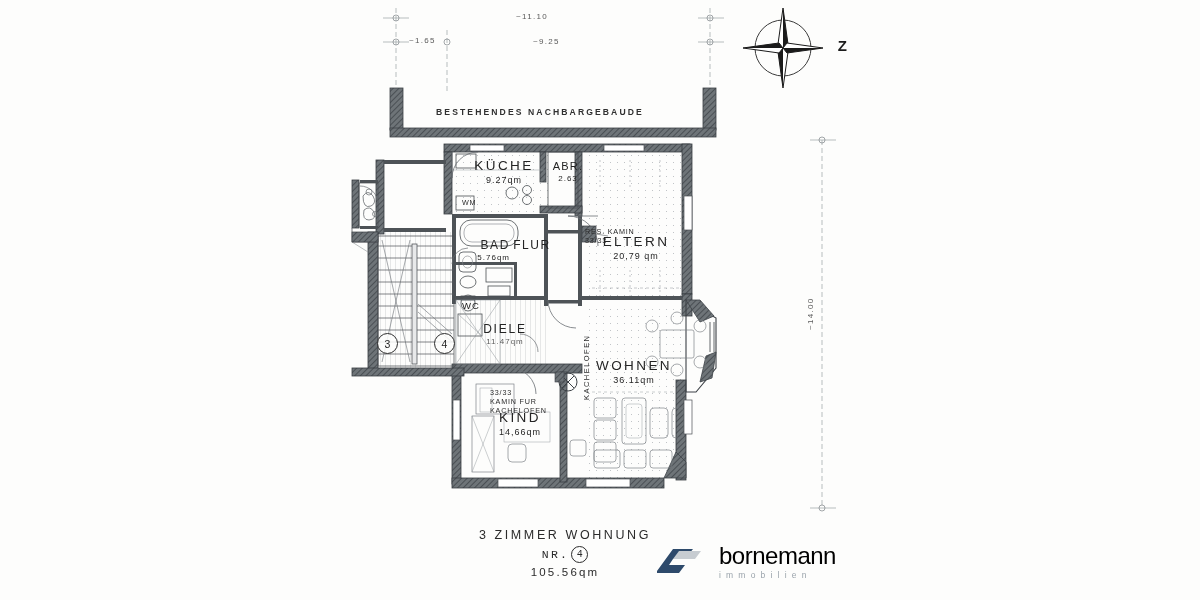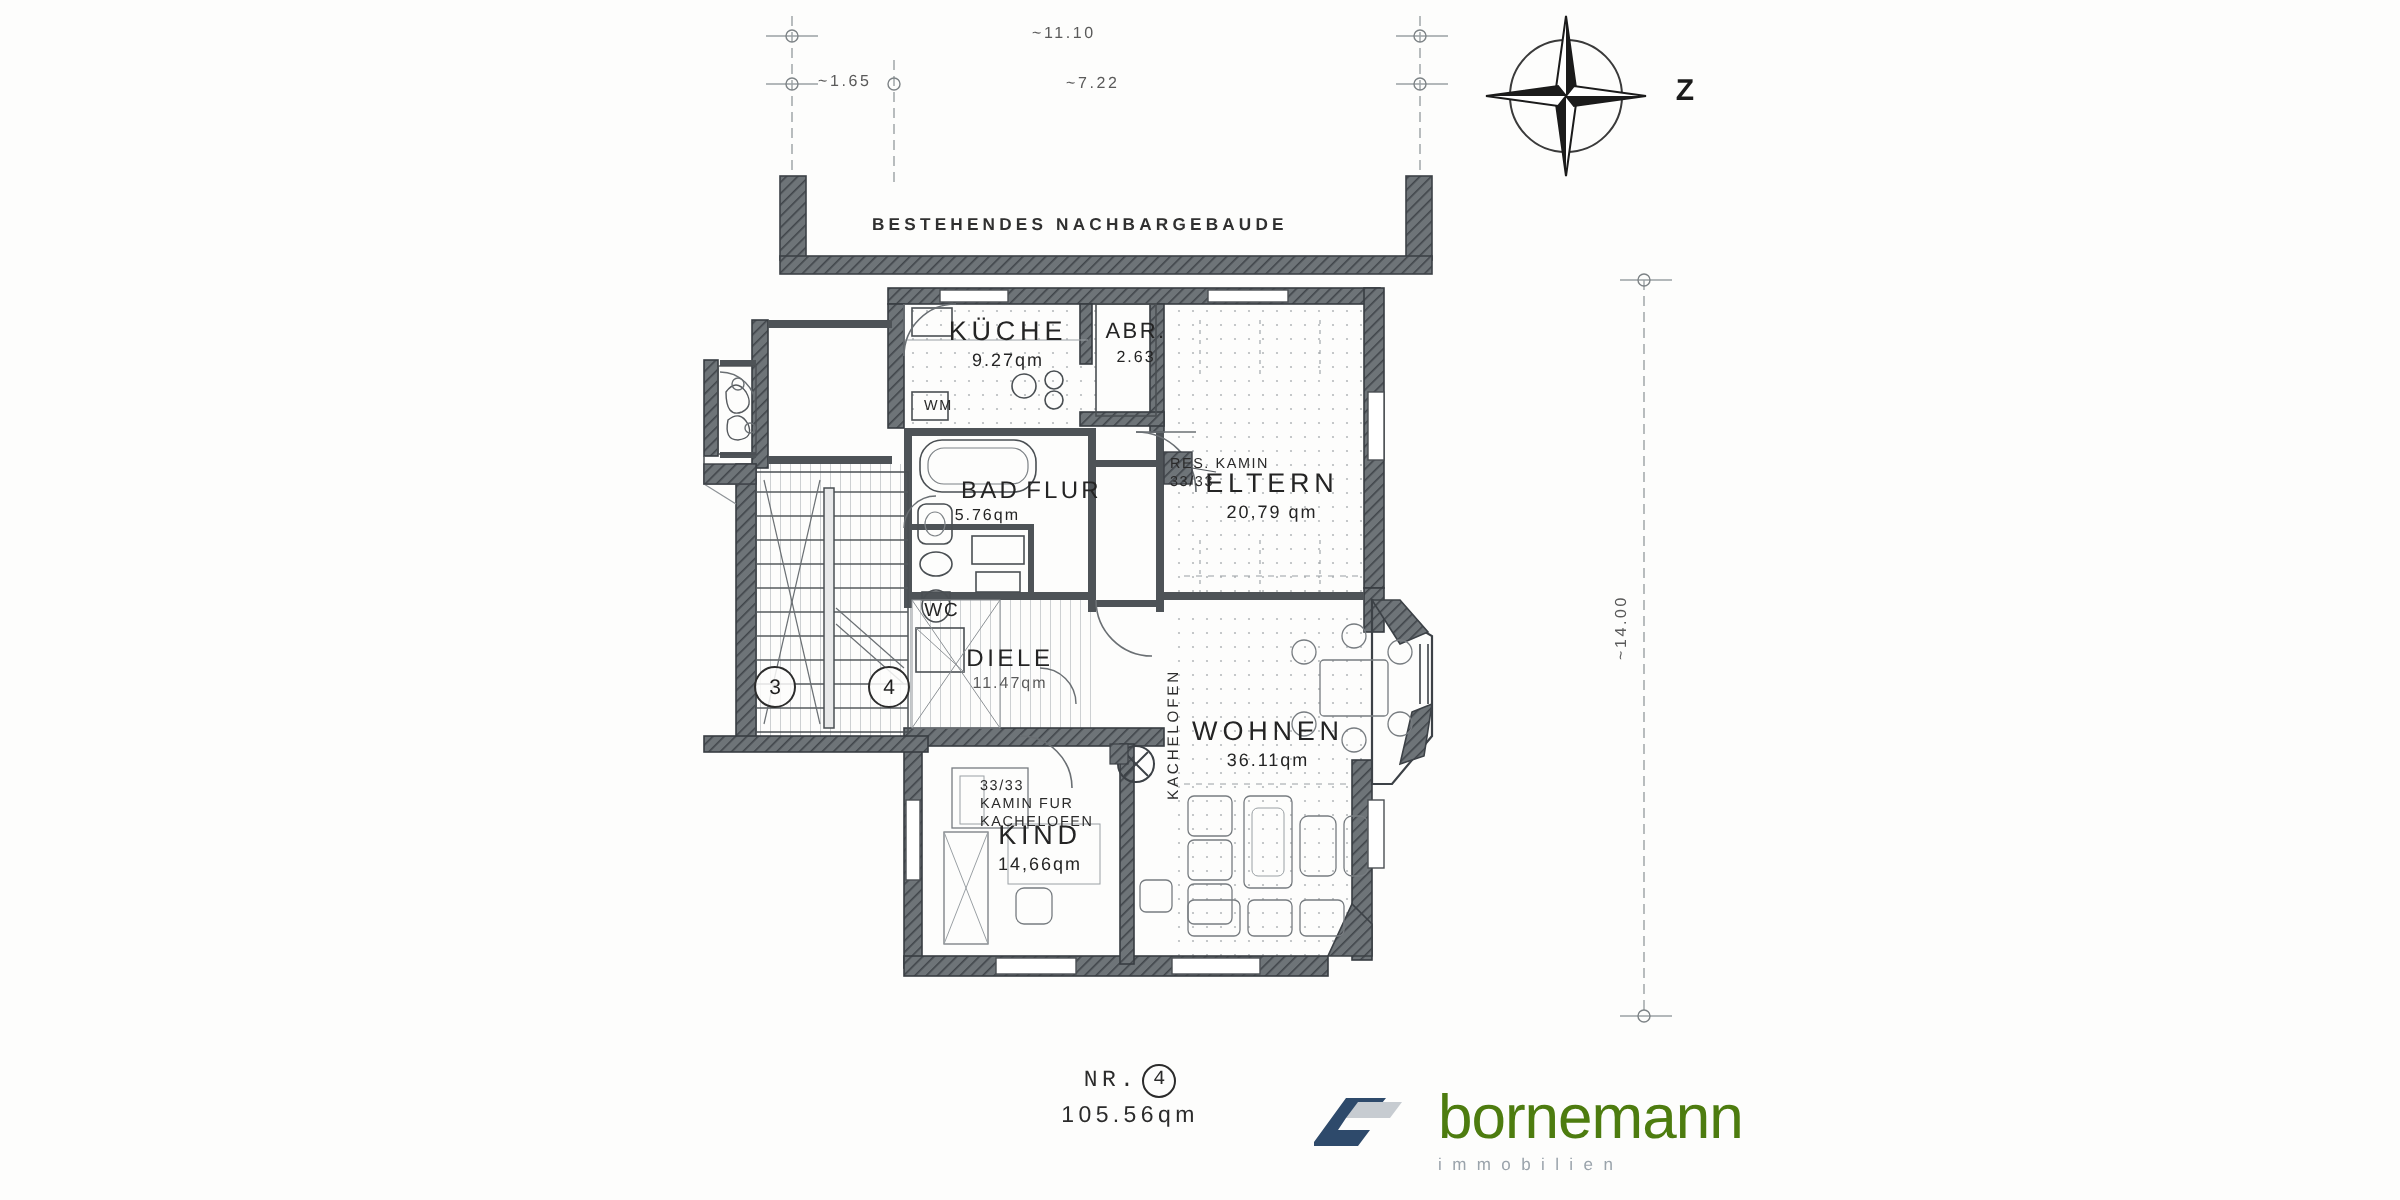--- a/index.html
+++ b/index.html
@@ -90,21 +90,21 @@
   }
 
   
   #logo{
     position:absolute;left:655px;top:545px;
     display:flex;align-items:flex-start;gap:8px;
   }
   #logo .mark{width:56px;height:34px;flex:none;}
   #logo .wordmark{display:flex;flex-direction:column;}
   #logo .brand{
-    font-size:31px;line-height:0.92;color:#4d7c0f;
+    font-size:24px;line-height:0.92;color:#000000;
     letter-spacing:-0.5px;font-weight:400;
   }
   #logo .tagline{
     font-size:8.5px;letter-spacing:5.2px;color:#9aa3ab;margin-top:3px;
   }
 
   
   #compass{position:absolute;left:737px;top:4px;width:110px;height:88px;}
   #compass .zlab{
     position:absolute;right:0px;top:33px;
@@ -395,21 +395,21 @@
     <g stroke="#55595d" stroke-width="0.8" fill="none">
       <path d="M352 228 L352 242 L378 242"></path>
       <path d="M352 242 L368 252" stroke="#8d9296" stroke-width="0.6"></path>
       <rect x="352" y="232" width="26" height="10" fill="url(#wallhatch)" stroke="#3c4146" stroke-width="0.7"></rect>
     </g>
 
   </svg>
 
   <div class="dim-label" style="left:409px;top:36px;">~1.65</div>
   <div class="dim-label" style="left:516px;top:12px;">~11.10</div>
-  <div class="dim-label" style="left:533px;top:37px;">~7.22</div>
+  <div class="dim-label" style="left:533px;top:37px;">~9.25</div>
   <div class="dim-label" style="left:806px;top:330px;transform:rotate(-90deg);transform-origin:left top;">~14.00</div>
 
   <div class="neighbour-label" style="left:436px;top:107px;">BESTEHENDES  NACHBARGEBAUDE</div>
 
 
   <div class="room-label" style="left:452px;top:158px;width:104px;">
     <div class="room-name">KÜCHE</div>
     <div class="room-area">9.27qm</div>
   </div>
 
@@ -480,20 +480,21 @@
       <polygon points="46,84 41,48 46,44" fill="#1b1b1b"></polygon>
       <polygon points="6,44 42,49 46,44 42,39" fill="#ffffff" stroke="#1b1b1b" stroke-width="1"></polygon>
       <polygon points="6,44 42,39 46,44" fill="#1b1b1b"></polygon>
       <polygon points="86,44 50,49 46,44 50,39" fill="#ffffff" stroke="#1b1b1b" stroke-width="1"></polygon>
       <polygon points="86,44 50,49 46,44" fill="#1b1b1b"></polygon>
     </svg>
     <div class="zlab">Z</div>
   </div>
 
   <div id="titleblock">
+    <div class="t-main">3 ZIMMER WOHNUNG</div>
     <div class="t-nr">
       <span>NR.</span>
       <span class="circled">4</span>
     </div>
     <div class="t-area">105.56qm</div>
   </div>
 
   <div id="logo">
     <svg class="mark" viewBox="0 0 56 34">
       <polygon points="2,26 18,4 38,4 30,14 18,14 14,20 30,20 24,28 2,28" fill="#2e4a6b"></polygon>

